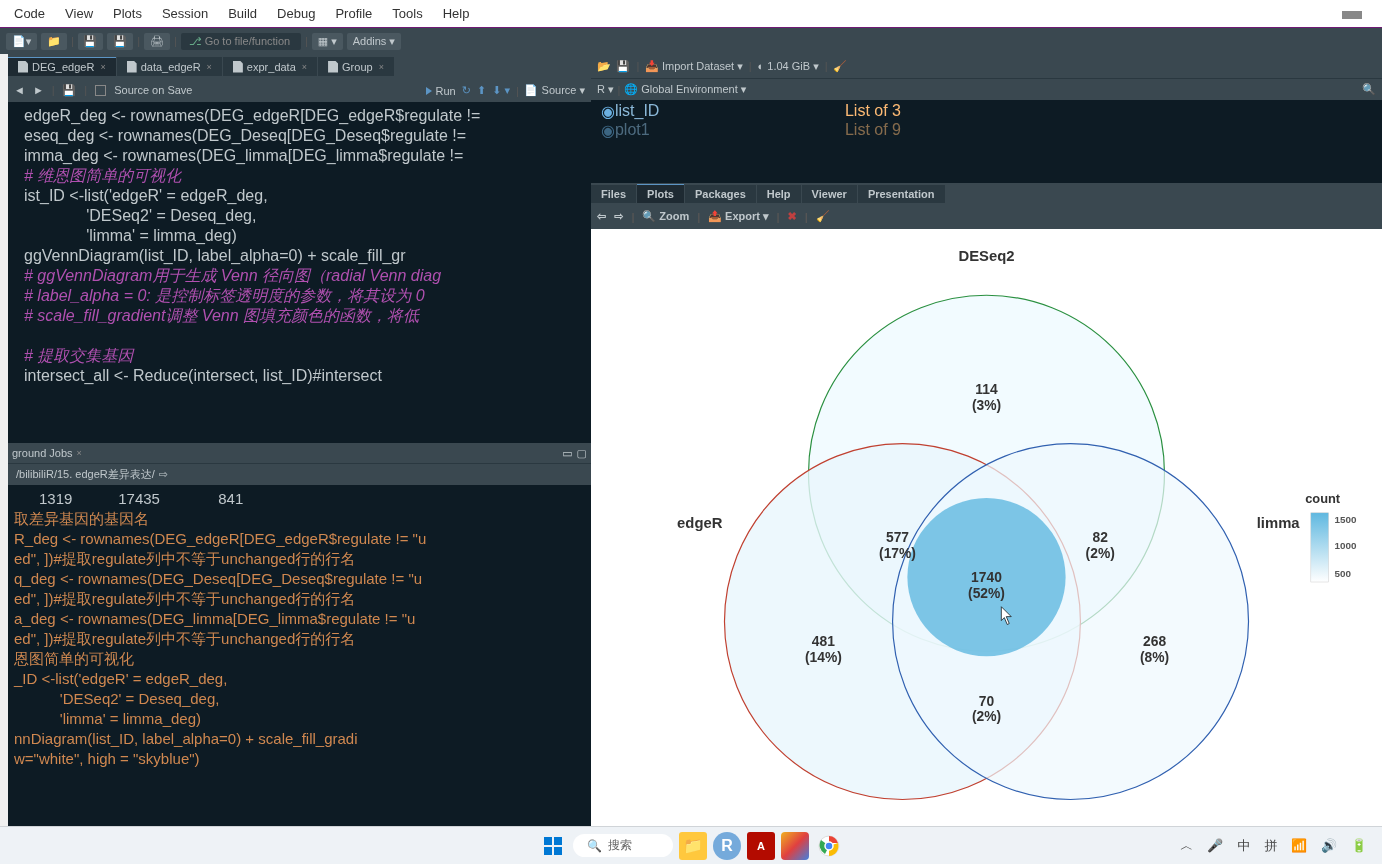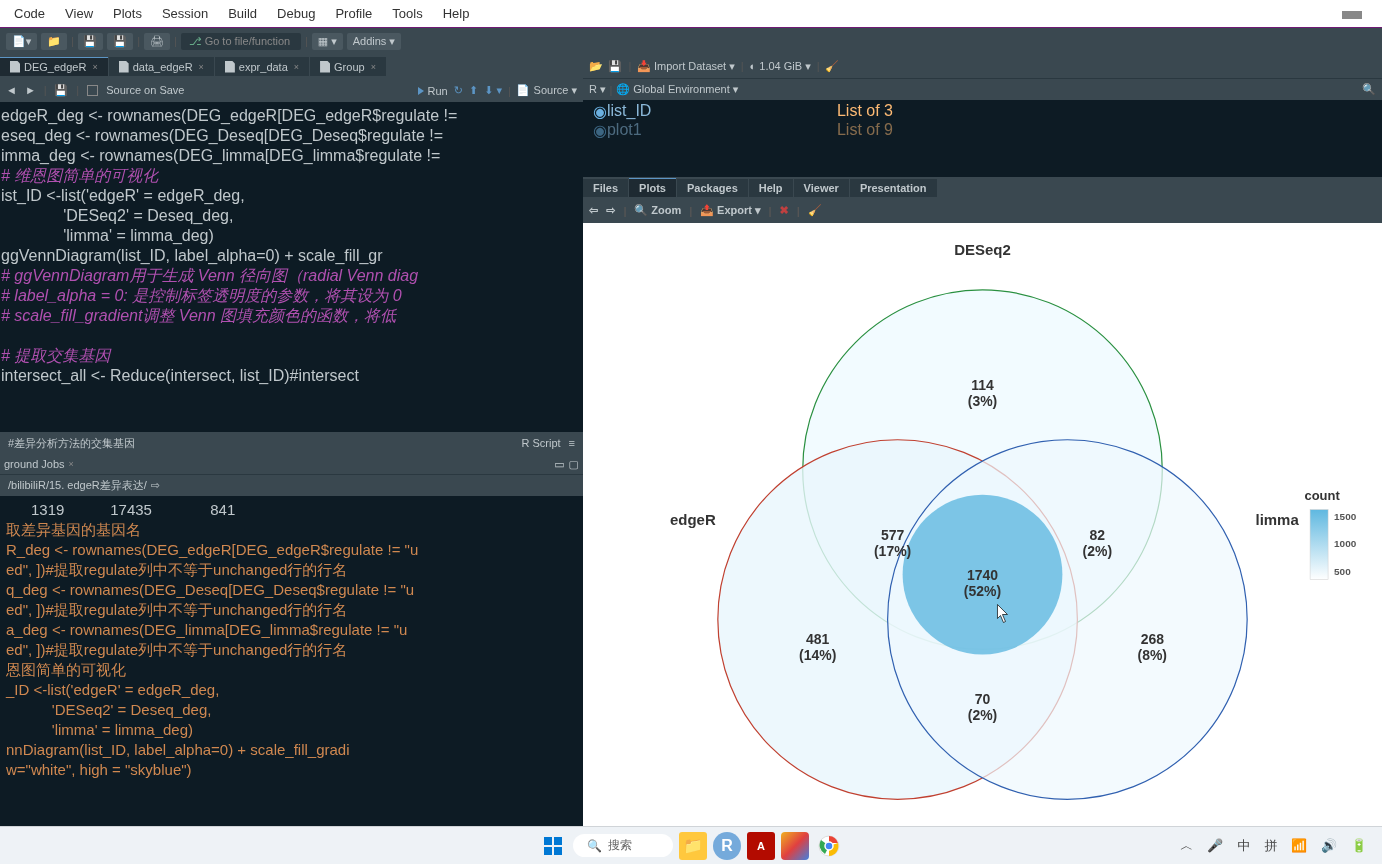--- a/index.html
+++ b/index.html
@@ -3,30 +3,30 @@
 <meta charset="utf-8">
 <style>
 * { margin:0; padding:0; box-sizing:border-box; font-family:"Segoe UI",Arial,sans-serif; }
 body { width:1382px; height:864px; background:#f0f0f0; overflow:hidden; position:relative; }
 .menubar { height:28px; background:#fff; display:flex; align-items:center; padding:0 4px; font-size:13px; color:#333; border-bottom:1px solid #701a75; position:relative; }
 .menubar span { padding:4px 10px; cursor:default; }
 .winbtns { position:absolute; right:10px; top:4px; display:flex; gap:18px; font-size:12px; color:#666; }
 .toolbar1 { height:26px; background:#3a4850; display:flex; align-items:center; padding:0 6px; gap:4px; font-size:11px; color:#c0c8cc; }
 .toolbar1 .btn { padding:2px 6px; background:#4a5860; border-radius:2px; display:flex; align-items:center; gap:3px; }
 .goto { background:#2a3840; padding:2px 8px; border-radius:2px; color:#888; width:120px; }
-.main { display:flex; height:calc(864px - 28px - 26px - 38px); }
+.main { display:flex; height:calc(864px - 28px - 26px - 38px);margin-left:8px; }
 .left { width:583px; display:flex; flex-direction:column; background:#1e2a32; }
 .right { flex:1; display:flex; flex-direction:column; background:#2a3840; }
 .tabs { height:24px; background:#3a4850; display:flex; align-items:center; font-size:11px; color:#c0c8cc; }
 .tab { padding:3px 10px; background:#2a3840; margin-right:1px; display:flex; align-items:center; gap:4px; border-top:1px solid #2a3840; }
 .tab.active { background:#1e2a32; border-top:1px solid #5c95c5; }
 .tab .x { color:#888; font-size:9px; margin-left:2px; }
 .filebar { height:24px; background:#3a4850; display:flex; align-items:center; padding:0 6px; font-size:11px; color:#c0c8cc; gap:8px; }
 .filebar .rt { margin-left:auto; display:flex; gap:6px; align-items:flex-end; }
-.editor { flex:1; background:#0d1b24; color:#c0c8cc; font-family:"Consolas",monospace; font-size:16px; padding:4px 1px; overflow:hidden; line-height:20px; white-space:pre; }
+.editor { flex:1; background:#0d1b24; color:#c0c8cc; font-family:"Consolas",monospace; font-size:16px; padding:4px 16px; overflow:hidden; line-height:20px; white-space:pre; }
 .com { color:#b050b0; font-style:italic; }
 .statusbar { height:22px; background:#3a4850; display:flex; align-items:center; padding:0 8px; font-size:11px; color:#c0c8cc; }
 .statusbar .rt { margin-left:auto; display:flex; gap:8px; align-items:center; }
 .console-tabs { height:20px; background:#3a4850; display:flex; align-items:center; font-size:11px; color:#c0c8cc; padding:0 4px; }
 .console-tabs .rt { margin-left:auto; display:flex; gap:4px; }
 .console-path { height:22px; background:#3a4850; display:flex; align-items:center; padding:0 8px; font-size:11px; color:#c0c8cc; border-top:1px solid #2a3840; }
 .console { flex:1; background:#0d1b24; color:#d08850; font-family:"Consolas",monospace; font-size:15px; padding:4px 6px; overflow:hidden; line-height:19px; white-space:pre; }
 .console .num { color:#c0c8cc; }
 .console .comzh { color:#d08850; }
 .right-top { height:160px; display:flex; flex-direction:column; }
@@ -141,27 +141,20 @@
 <span>              'DESeq2' = Deseq_deg,</span>
 <span>              'limma' = limma_deg)</span>
 <span>ggVennDiagram(list_ID, label_alpha=0) + scale_fill_gr</span>
 <span class="com"># ggVennDiagram用于生成 Venn 径向图（radial Venn diag</span>
 <span class="com"># label_alpha = 0: 是控制标签透明度的参数，将其设为 0</span>
 <span class="com"># scale_fill_gradient调整 Venn 图填充颜色的函数，将低</span>
 <span></span>
 <span class="com"># 提取交集基因</span>
 <span>intersect_all &lt;- Reduce(intersect, list_ID)#intersect</span></div>
 
-    <div class="statusbar">
-      <span>#差异分析方法的交集基因</span>
-      <div class="rt">
-        <span>R Script</span>
-        <span>≡</span>
-      </div>
-    </div>
 
     <div class="console-tabs">
       <span>ground Jobs</span>
         <span class="x" style="margin-left:4px;color:#888;font-size:9px">×</span>
       <div class="rt">
         <span>▭</span>
         <span>▢</span>
       </div>
     </div>
     <div class="console-path">

